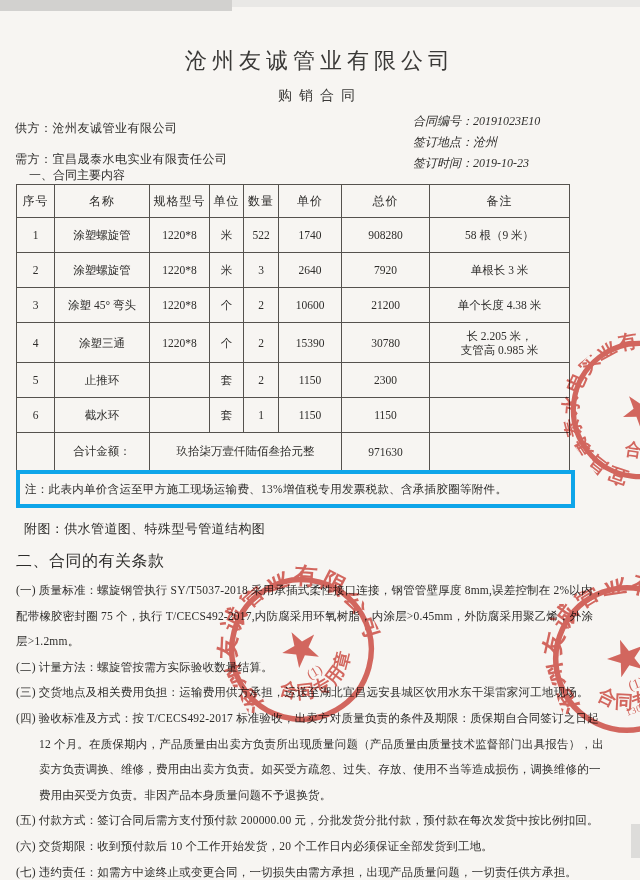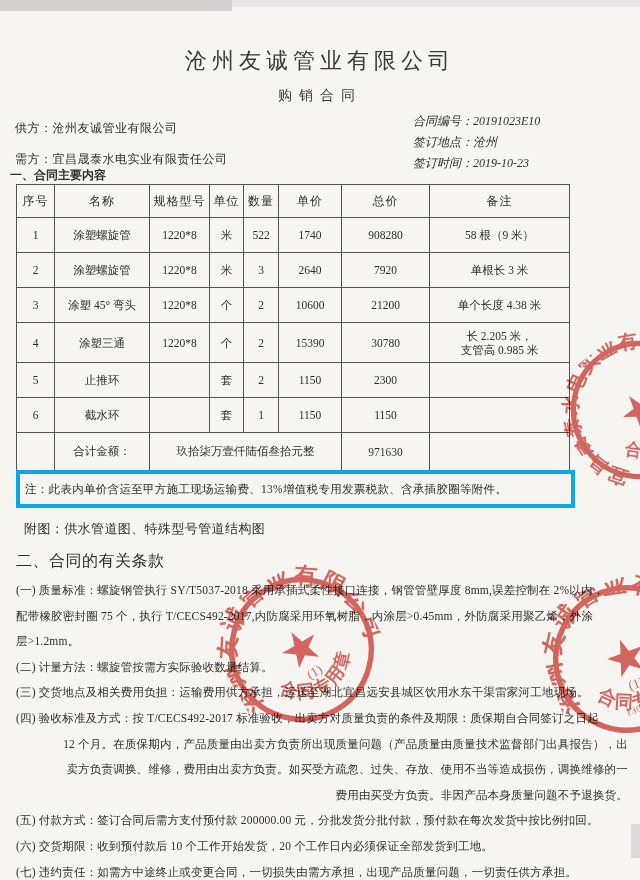--- a/index.html
+++ b/index.html
@@ -20,42 +20,42 @@
   .doc-title{position:absolute;top:87px;left:0;width:100%;text-align:center;
     font-size:14px;letter-spacing:7px;font-weight:500;margin:0;color:#3a3937;}
 
   .party-line{position:absolute;left:15px;font-size:12px;margin:0;letter-spacing:.5px;}
   .party-supplier{top:120px;}
   .party-buyer{top:151px;}
 
   .meta-block{position:absolute;left:413px;top:111px;font-size:12px;line-height:21px;}
   .meta-row{white-space:nowrap;font-style:italic;}
 
-  .sec1-heading{position:absolute;left:10px;top:167px;font-size:12px;margin:0;font-weight:700;}
+  .sec1-heading{position:absolute;left:29px;top:167px;font-size:12px;margin:0;font-weight:400;}
 
   .main-flow{position:absolute;left:16px;top:184px;width:612px;}
 
   table.items{border-collapse:collapse;width:553px;table-layout:fixed;}
   table.items td,table.items th{
     border:1px solid #55524e;font-weight:normal;font-size:11.5px;
     text-align:center;vertical-align:middle;padding:1px 2px;overflow:hidden;
   }
   table.items th{height:30px;font-size:12px;letter-spacing:1px;}
   table.items td{height:32px;}
   tr.row-tall td{height:37px;line-height:14px;}
   tr.total-row td{height:35px;}
   .note-box{
     width:541px;border:4px solid #0ea5e9;margin-top:-1px;
     font-size:11.5px;padding:8px 5px 7px 5px;letter-spacing:.3px;
   }
   .attachment-line{margin:12px 0 0 8px;font-size:13px;letter-spacing:.4px;}
   .terms-heading{margin:13px 0 0 0;font-size:16px;font-weight:500;letter-spacing:.5px;}
   .clauses{margin-top:6px;}
   .clause-line{font-size:11.5px;line-height:25.6px;white-space:nowrap;letter-spacing:.2px;}
-  .clause-line.hang{padding-left:23px;text-align:right;}
+  .clause-line.hang{padding-left:23px;}
 
   
   .stamp{position:absolute;opacity:.78;mix-blend-mode:multiply;pointer-events:none;}
   .stamp circle{fill:none;stroke:#cf4037;stroke-width:7;}
   .stamp text{fill:#cf4037;}
   .ring-text{font-size:30px;letter-spacing:4px;font-weight:bold;}
   .ring-text-sm{font-size:26px;letter-spacing:2px;font-weight:bold;}
   .bottom-text{font-size:23px;letter-spacing:2px;font-weight:bold;}
   .star-glyph{font-size:62px;}
   .sub-text{font-size:17px;}

